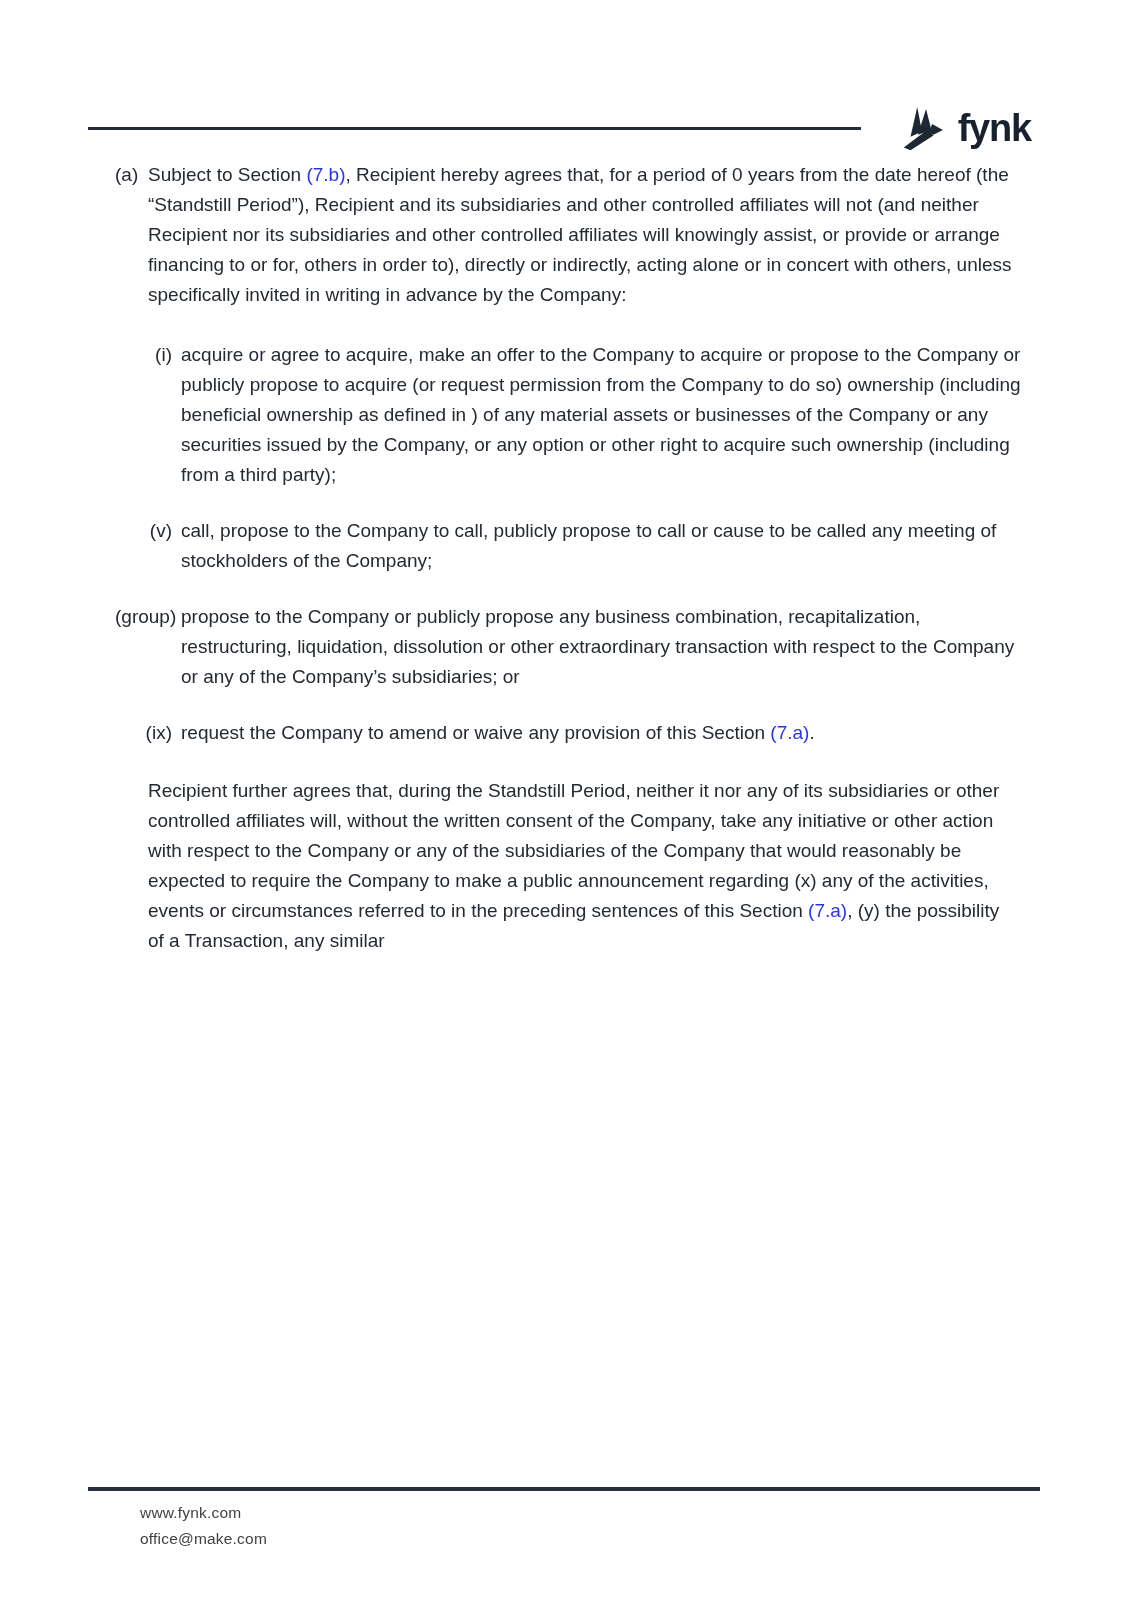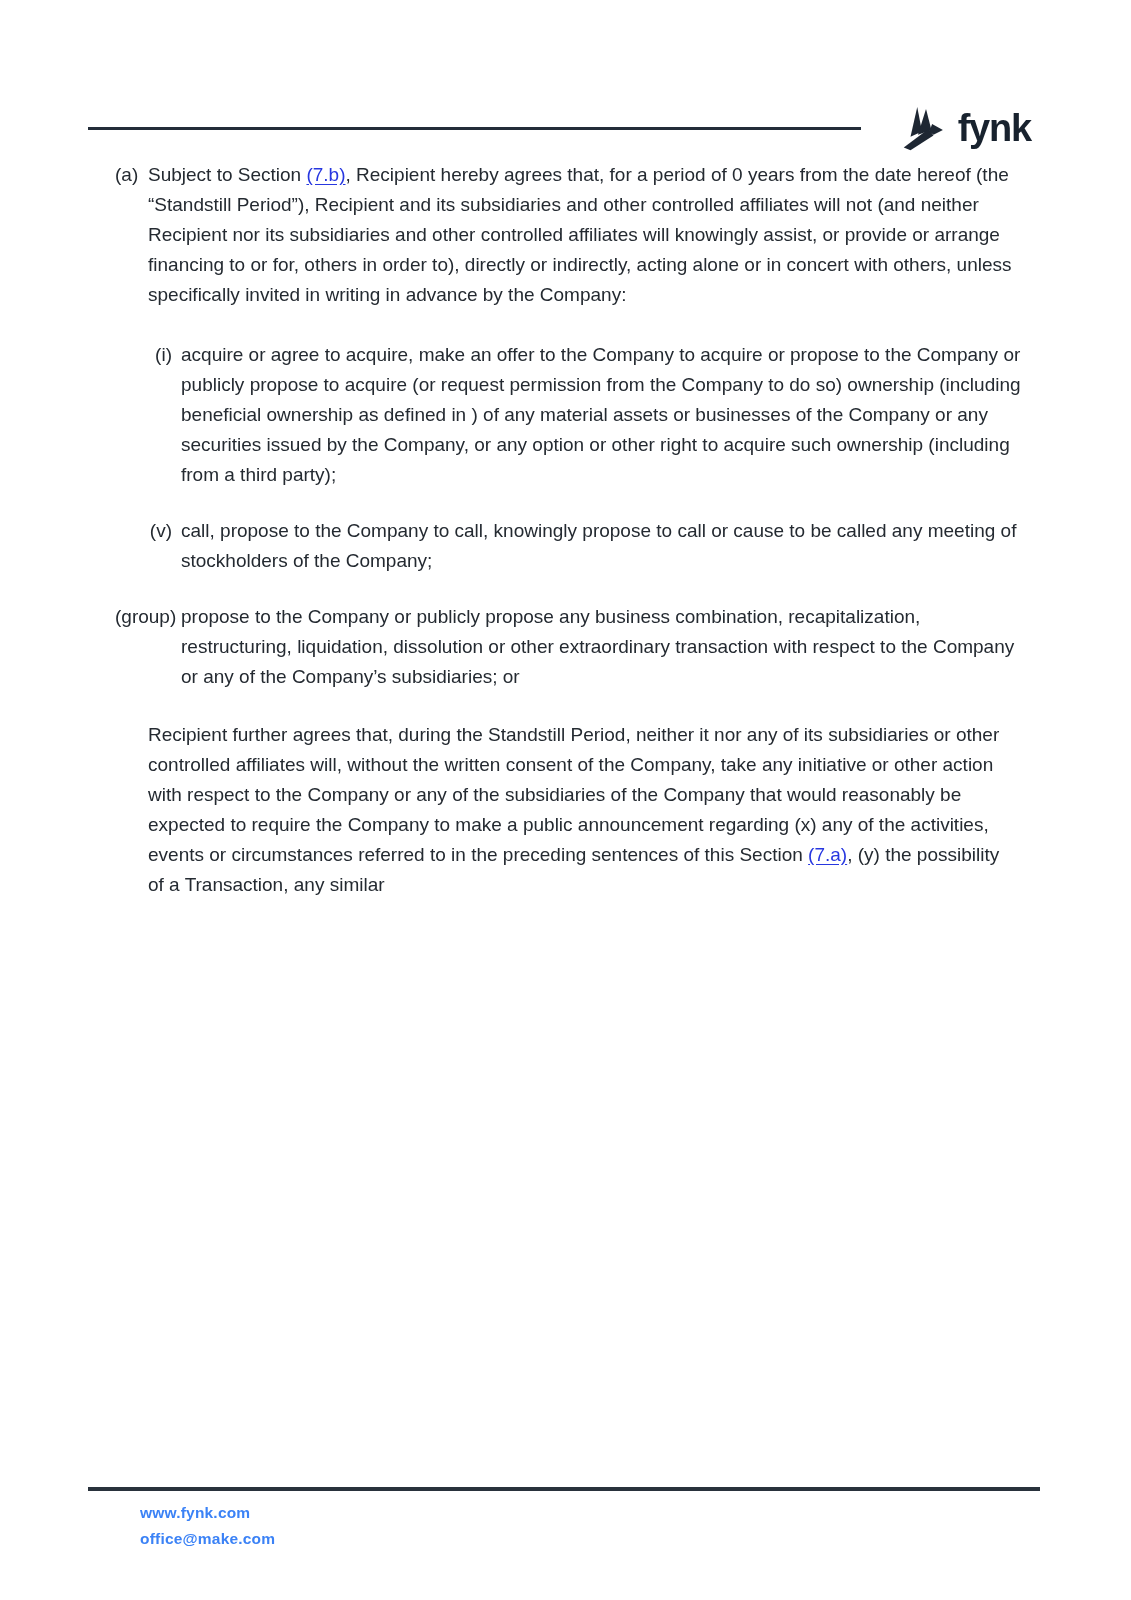--- a/index.html
+++ b/index.html
@@ -32,32 +32,30 @@
   }
   .para-a { display:flex; }
   .para-a .marker { flex:none; width:33px; }
   .list { margin-top:30px; }
   .item { display:flex; margin-top:26px; }
   .item:first-child { margin-top:0; }
   .item .marker { flex:none; width:57px; text-align:right; margin-right:9px; }
   .item .body { flex:1; }
   .closing { margin-top:28px; padding-left:33px; padding-right:4px; }
   a.doclink {
-    text-decoration:underline;
     text-underline-offset:3px;
     cursor:pointer;
     text-align:center;
   }
   
   .footer-rule { position:absolute; top:1487px; left:88px; width:952px; height:4px; background:#29323c; }
   .footer-text {
     position:absolute; top:1500px; left:140px;
-    font-size:15.5px; line-height:26px; color:#3b82f6;
+    font-size:15.5px; line-height:26px; color:#404040;
     letter-spacing:0.2px;
-    font-weight:bold;
   }
 </style>
 </head>
 <body>
 
 <div class="page">
 
   <div class="header">
     <div class="header-rule"></div>
     <div class="logo">
@@ -84,30 +82,34 @@
   <div class="item">
     <span class="marker">(i)</span>
     <span class="body">acquire or agree to acquire, make an offer to the Company to acquire or propose to the Company or publicly propose to acquire (or request permission from the Company to do so) ownership (including beneficial ownership as defined in ) of any material assets or businesses of the Company or any securities issued by the Company, or any option or other right to acquire such ownership (including from a third party);</span>
   </div>
 
 
 
 
   <div class="item">
     <span class="marker">(v)</span>
-    <span class="body">call, propose to the Company to call, knowingly propose to call or cause to be called any meeting of stockholders of the Company;</span>
+    <span class="body">call, propose to the Company to call, publicly propose to call or cause to be called any meeting of stockholders of the Company;</span>
   </div>
 
 
 
   <div class="item">
     <span class="marker">(group)</span>
     <span class="body">propose to the Company or publicly propose any business combination, recapitalization, restructuring, liquidation, dissolution or other extraordinary transaction with respect to the Company or any of the Company’s subsidiaries; or</span>
   </div>
 
+  <div class="item">
+    <span class="marker">(ix)</span>
+    <span class="body"><span>request the Company to amend or waive any provision of this Section </span><a class="doclink" style="color: rgb(39, 55, 224);">(7.a)</a><span>.</span></span>
+  </div>
 </div>
 
     <div class="closing"><span>Recipient further agrees that, during the Standstill Period, neither it nor any of its subsidiaries or other controlled affiliates will, without the written consent of the Company, take any initiative or other action with respect to the Company or any of the subsidiaries of the Company that would reasonably be expected to require the Company to make a public announcement regarding (x) any of the activities, events or circumstances referred to in the preceding sentences of this Section </span><a class="doclink" style="color: rgb(39, 55, 224);">(7.a)</a><span>, (y) the possibility of a Transaction, any similar</span></div>
 
   </div>
 
   <div class="footer-rule"></div>
   <div class="footer-text">
     <div>www.fynk.com</div>
     <div>office@make.com</div>

